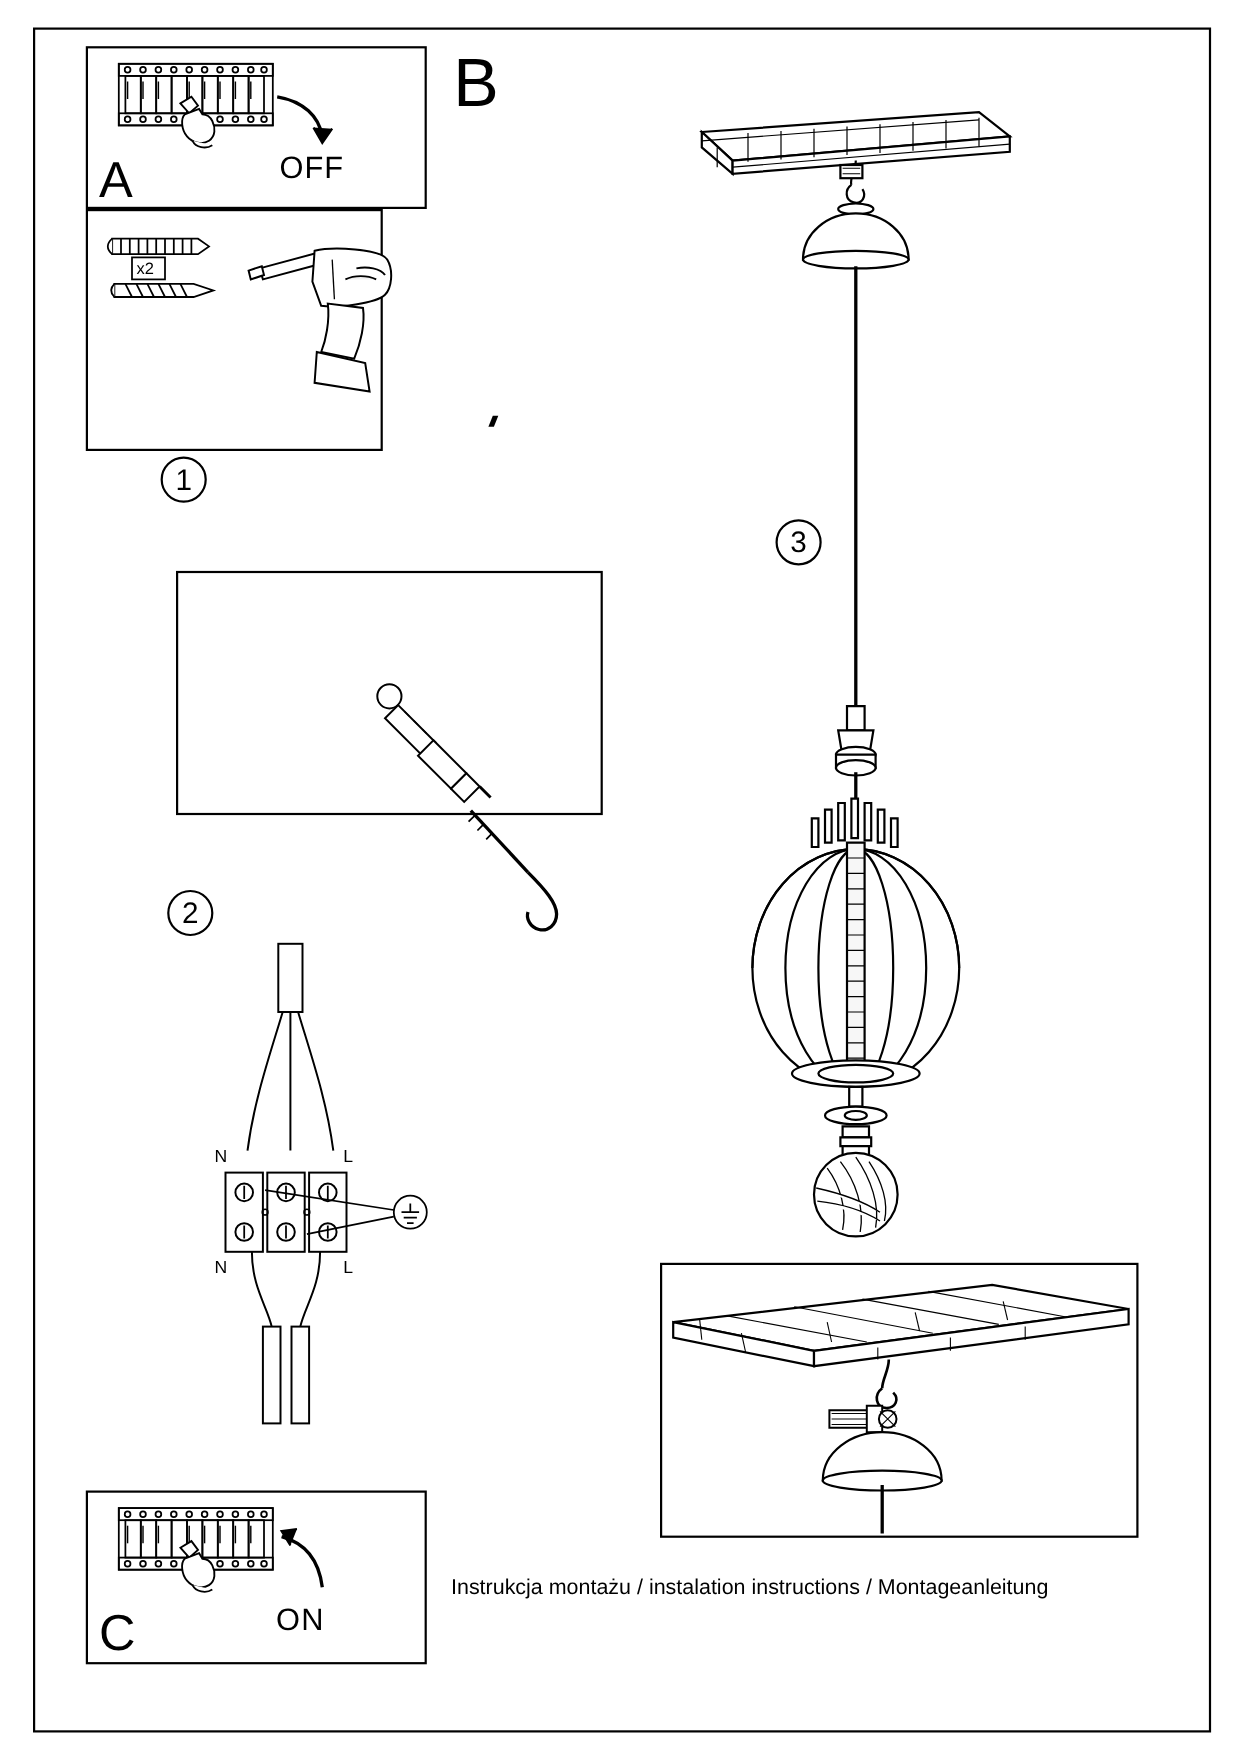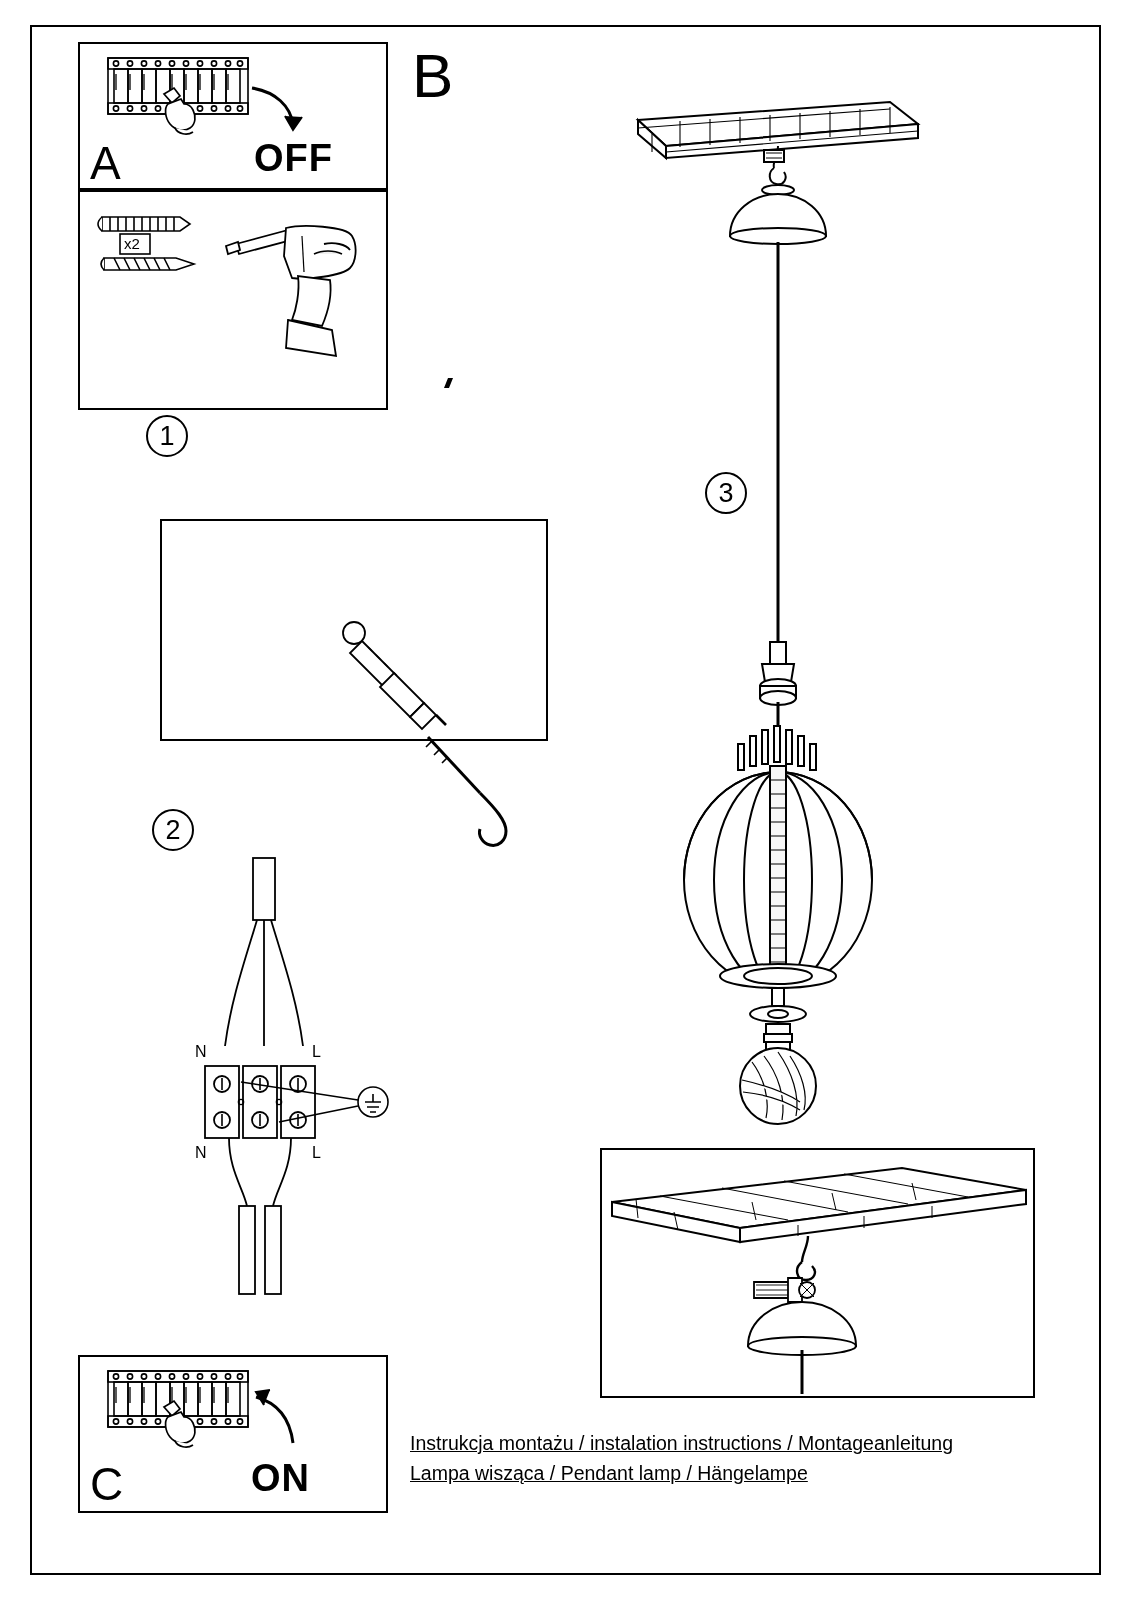--- a/index.html
+++ b/index.html
@@ -35,42 +35,41 @@
   }
   .lbl {
     position: absolute;
     font-weight: normal;
   }
   .big-letter {
     font-size: 46px;
     line-height: 1;
   }
   .word {
-    font-size: 38px;
-    font-weight: bold;
+    font-size: 28px;
+    font-weight: normal;
     letter-spacing: 1px;
   }
   .circ-num {
     position: absolute;
     width: 42px;
     height: 42px;
     border: 2.5px solid #000;
     border-radius: 50%;
     box-sizing: border-box;
     font-size: 27px;
     display: flex;
     align-items: center;
     justify-content: center;
   }
   .caption {
     position: absolute;
     font-size: 19.5px;
     line-height: 30px;
     white-space: nowrap;
-    text-decoration: underline;
   }
   svg { display: block; }
   .term-lbl {
     position: absolute;
     font-size: 16px;
   }
 </style>
 </head>
 <body>
 
@@ -137,21 +136,21 @@
 
       <g fill="none" stroke="#000" stroke-width="3">
         <path d="M172 44 C196 48 210 62 213 80"></path>
         <path d="M205 72 l8 14 9 -13" fill="#000" stroke-width="2"></path>
       </g>
     </svg>
     <div class="lbl big-letter" style="left:10px; top:96px;">A</div>
     <div class="lbl word" style="left:174px; top:93px;">OFF</div>
   </div>
 
-  <div class="box" style="left:78px; top:190px; width:310px; height:220px;">
+  <div class="box" style="left:78px; top:190px; width:270px; height:220px;">
     <svg width="306" height="216" viewBox="0 0 306 216">
 
       <g fill="#fff" stroke="#000" stroke-width="1.6">
         <path d="M22 25 h78 l10 7 -10 7 h-78 z"></path>
         <path d="M30 25 v14 M38 25 v14 M46 25 v14 M54 25 v14 M62 25 v14 M70 25 v14 M78 25 v14 M86 25 v14 M94 25 v14"></path>
         <path d="M22 25 q-8 7 0 14"></path>
       </g>
 
       <g fill="#fff" stroke="#000" stroke-width="1.6">
         <path d="M24 66 h72 l18 6 -18 6 h-72 z"></path>
@@ -478,14 +477,13 @@
         <ellipse cx="200" cy="196" rx="54" ry="9"></ellipse>
       </g>
 
       <g stroke="#000" stroke-width="3">
         <path d="M200 200 L200 244"></path>
       </g>
     </svg>
   </div>
 
   <div class="caption" style="left:410px; top:1428px;">Instrukcja montażu / instalation instructions / Montageanleitung</div>
-  <div class="caption" style="left:410px; top:1458px;">Lampa wisząca / Pendant lamp / Hängelampe</div>
 </div>
 
 </body></html>

